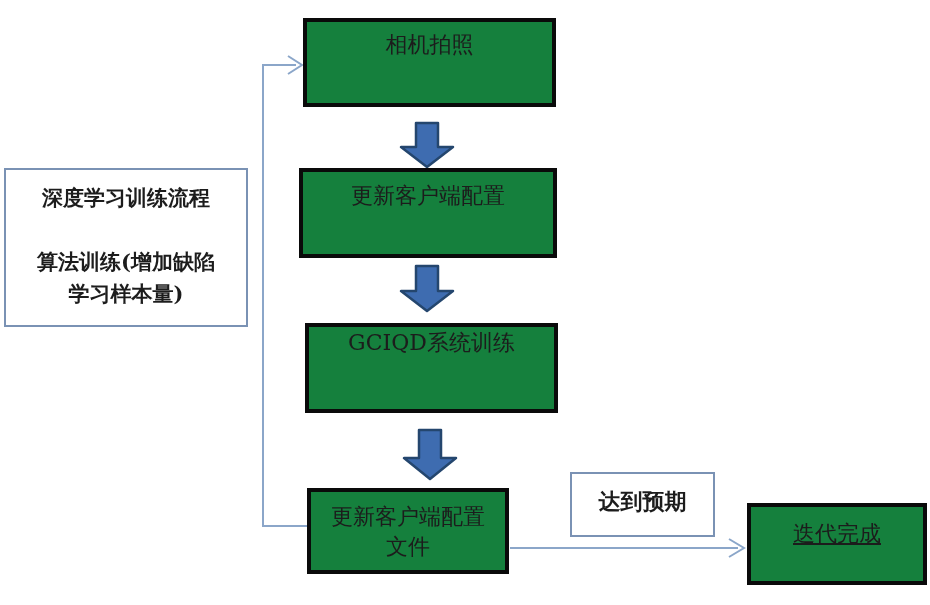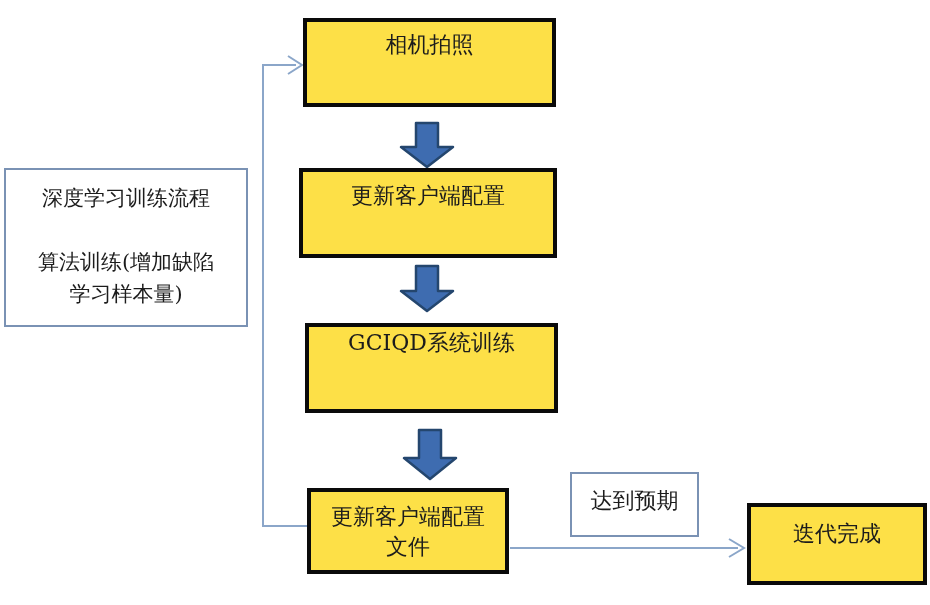--- a/index.html
+++ b/index.html
@@ -9,43 +9,44 @@
     background:#ffffff;
     font-family:"DejaVu Serif","Liberation Serif",serif;
     color:#1c1c1c;
     overflow:hidden;
   }
   .layer{position:absolute;left:0;top:0;width:930px;height:605px;}
   .node{
     position:absolute;
     box-sizing:border-box;
     border:4px solid #0a0a0a;
-    background:#fde047;
+    background:#15803d;
     text-align:center;
     font-size:22px;
     line-height:30px;
     white-space:pre-line;
   }
   .notebox{
     position:absolute;
     box-sizing:border-box;
     border:2px solid #7a92b4;
     background:#ffffff;
     text-align:center;
     font-size:21px;
     line-height:32px;
     white-space:pre-line;
+    font-weight:bold;
   }
   .n-camera{left:303px;top:18px;width:253px;height:89px;padding-top:8px;}
   .n-mark{left:299px;top:168px;width:258px;height:90px;padding-top:9px;}
   .n-train{left:305px;top:323px;width:253px;height:90px;padding-top:1px;}
   .n-update{left:307px;top:488px;width:202px;height:86px;padding-top:10px;}
-  .n-done{left:747px;top:503px;width:180px;height:82px;padding-top:12px;}
+  .n-done{left:747px;top:503px;width:180px;height:82px;padding-top:12px;text-decoration:underline;}
   .b-note{left:4px;top:168px;width:244px;height:159px;padding-top:12px;}
-  .b-expect{left:570px;top:472px;width:129px;height:65px;padding-top:11px;font-size:22px;}
+  .b-expect{left:570px;top:472px;width:145px;height:65px;padding-top:11px;font-size:22px;}
 </style>
 </head>
 <body>
 
 <div class="stage">
 
   <svg class="layer" width="930" height="605" viewBox="0 0 930 605">
 
     <polyline points="307,526 263,526 263,65 296,65" fill="none" stroke-width="2" stroke="#8ba6c9"></polyline>
     <polyline points="288,56 302,65 288,74" fill="none" stroke-width="2" stroke="#8ba6c9"></polyline>

